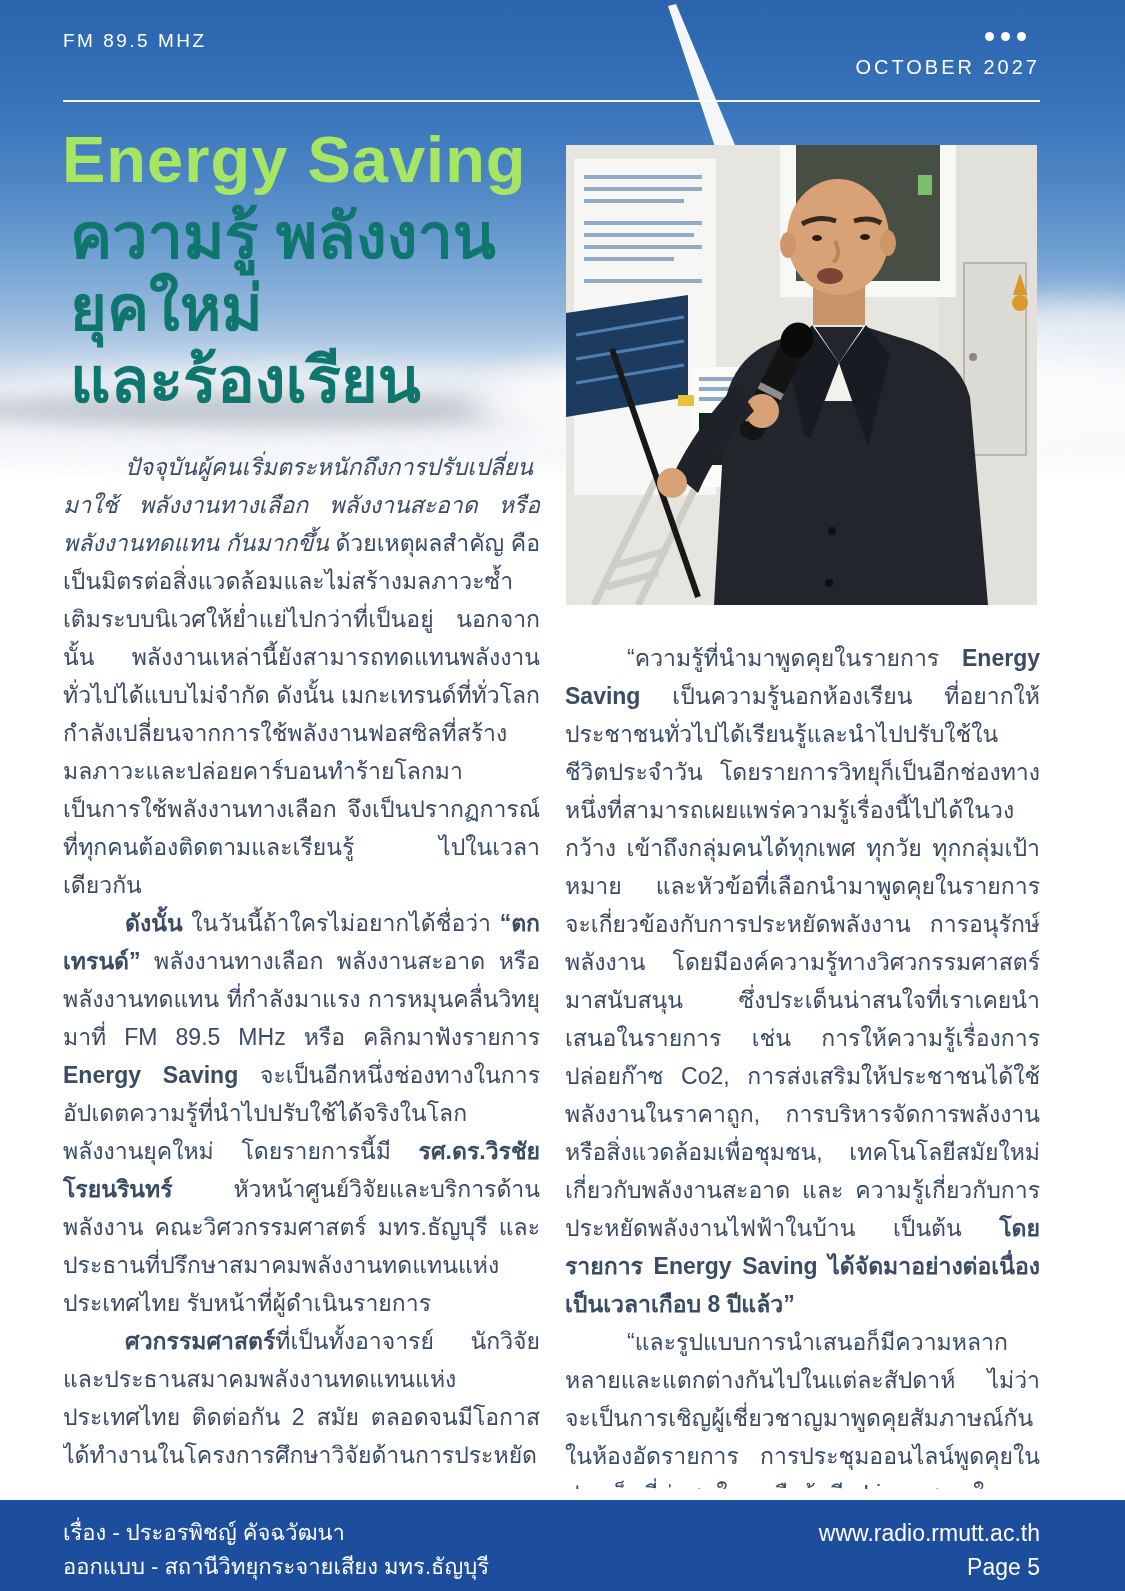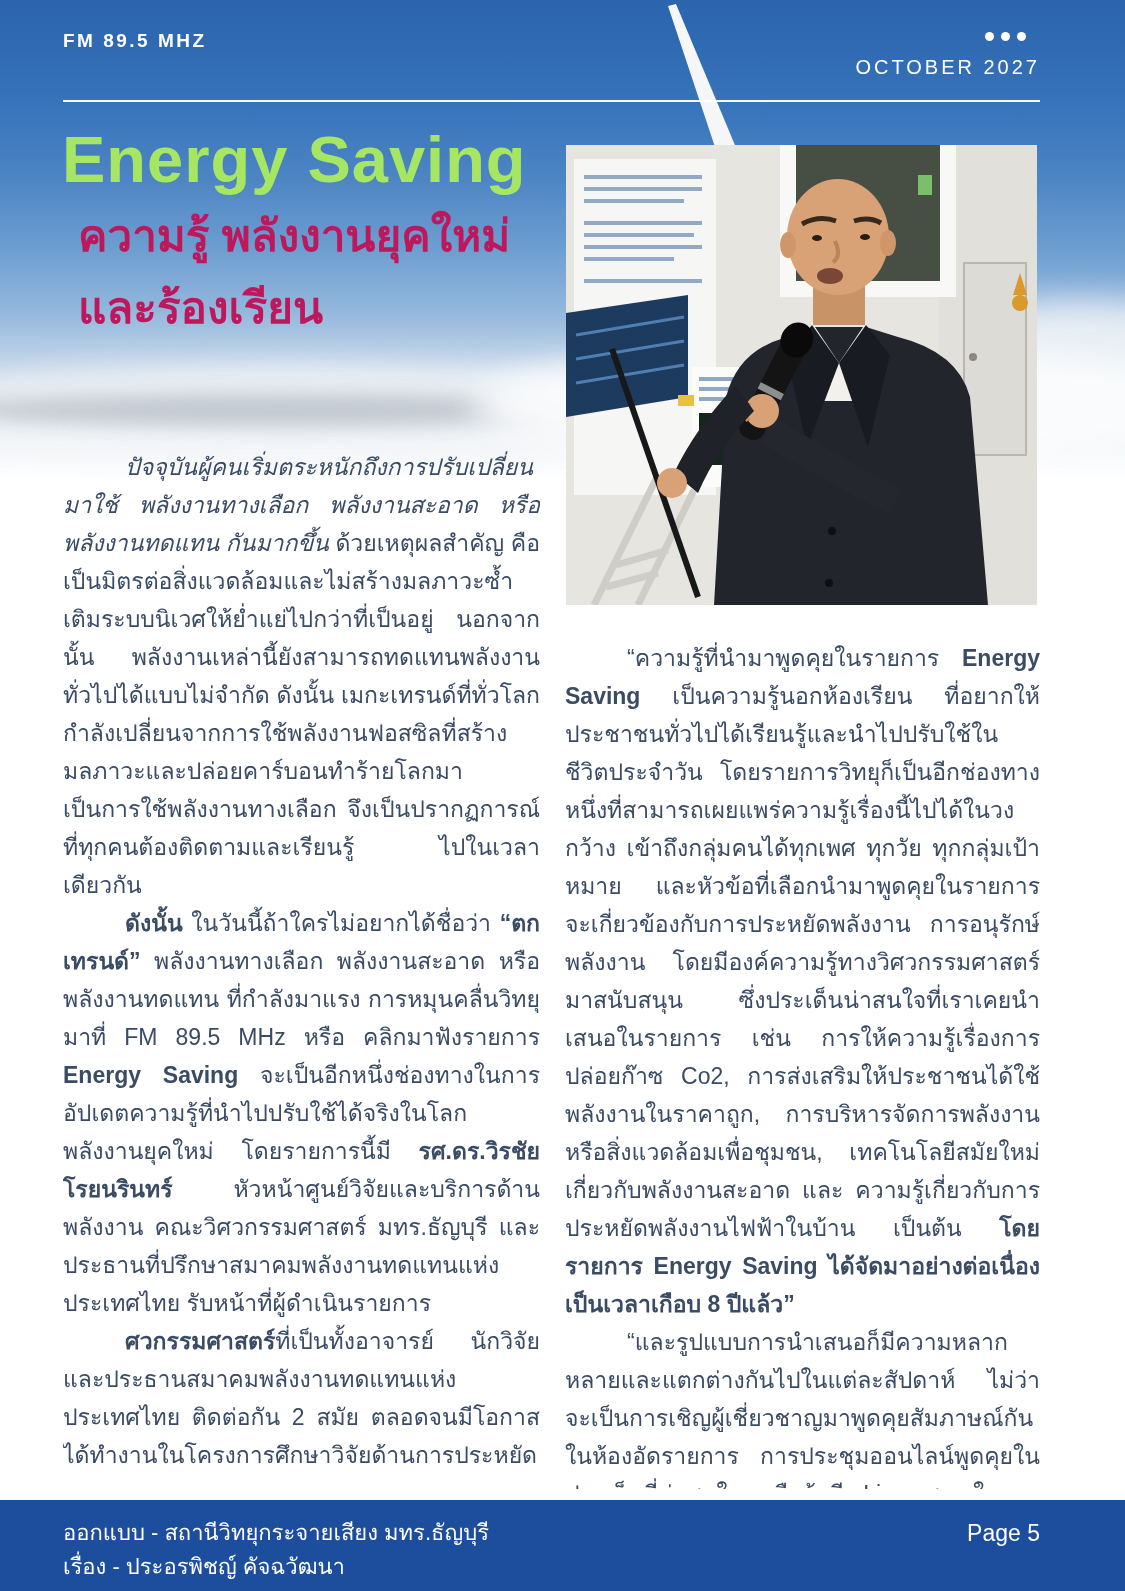--- a/index.html
+++ b/index.html
@@ -24,33 +24,33 @@
     overflow:hidden;
   }
   .cloud{position:absolute;border-radius:50%;filter:blur(16px);}
   .cloud.c1{left:-120px;top:368px;width:820px;height:95px;background:#f3f5f7;opacity:.95;}
   .cloud.c2{left:470px;top:345px;width:760px;height:120px;background:#fbfcfd;opacity:.95;}
   .cloud.c3{left:-60px;top:393px;width:680px;height:34px;background:#a8b1bc;opacity:.65;filter:blur(10px);}
   .cloud.c4{left:900px;top:300px;width:360px;height:120px;background:#eef2f6;opacity:.9;}
   .blade{position:absolute;left:0;top:0;}
   
   .header{position:absolute;left:63px;top:26px;width:977px;color:#fff;}
-  .hdr-left{position:absolute;left:0;top:0;letter-spacing:2.5px;font-size:19px;font-weight:700;line-height:30px;}
+  .hdr-left{position:absolute;left:0;top:0;letter-spacing:2.5px;font-size:19px;font-weight:400;line-height:30px;}
   .hdr-issue{position:absolute;right:0;top:30px;letter-spacing:3px;font-size:20px;font-weight:500;}
   .dots{position:absolute;right:14px;top:6px;display:flex;gap:7px;}
   .dots i{width:9px;height:9px;border-radius:50%;background:#fff;display:block;}
   .hdr-rule{position:absolute;left:63px;top:100px;width:977px;height:2px;background:rgba(255,255,255,.95);}
   
   .title-en{
     position:absolute;left:62px;top:122px;
     font-size:65px;font-weight:700;letter-spacing:1px;color:var(--accent-green);
   }
   .title-th{
-    position:absolute;left:78px;top:200px;width:500px;
-    font-size:44px;font-weight:700;color:#be185d;line-height:72px;
+    position:absolute;left:70px;top:200px;width:500px;
+    font-size:63px;font-weight:700;color:#0f766e;line-height:72px;
   }
   
   .photo{position:absolute;left:566px;top:145px;width:471px;height:460px;overflow:hidden;background:#e7e5e0;}
   
   .col{
     position:absolute;color:var(--text-color);
     font-size:23px;line-height:38px;text-align:justify;overflow:hidden;
   }
   .col-left{left:63px;top:448px;width:477px;height:1030px;}
   .col-right{left:565px;top:639px;width:475px;height:850px;}
@@ -198,21 +198,22 @@
       <p class="para"><span class="bold">ดังนั้น</span><span class="normal"> ในวันนี้ถ้าใครไม่อยากได้ชื่อว่า </span><span class="bold">“ตกเทรนด์”</span><span class="normal"> พลังงานทางเลือก พลังงานสะอาด หรือ พลังงานทดแทน ที่กำลังมาแรง การหมุนคลื่นวิทยุมาที่ FM 89.5 MHz หรือ คลิกมาฟังรายการ </span><span class="bold">Energy Saving</span><span class="normal"> จะเป็นอีกหนึ่งช่องทางในการอัปเดตความรู้ที่นำไปปรับใช้ได้จริงในโลกพลังงานยุคใหม่ โดยรายการนี้มี </span><span class="bold">รศ.ดร.วิรชัย โรยนรินทร์</span><span class="normal"> หัวหน้าศูนย์วิจัยและบริการด้านพลังงาน คณะวิศวกรรมศาสตร์ มทร.ธัญบุรี และประธานที่ปรึกษาสมาคมพลังงานทดแทนแห่งประเทศไทย รับหน้าที่ผู้ดำเนินรายการ</span></p>
       <p class="para"><span class="bold">ศวกรรมศาสตร์</span><span class="normal">ที่เป็นทั้งอาจารย์ นักวิจัย และประธานสมาคมพลังงานทดแทนแห่งประเทศไทย ติดต่อกัน 2 สมัย ตลอดจนมีโอกาสได้ทำงานในโครงการศึกษาวิจัยด้านการประหยัดพลังงานของหลากหลายหน่วยงาน เช่น มูลนิธิชัยพัฒนา มูลนิธิโครงการหลวง ทำให้ </span></p>
     </div>
   <div class="col col-right" id="right-col">
       <p class="para"><span class="normal">“ความรู้ที่นำมาพูดคุยในรายการ </span><span class="bold">Energy Saving</span><span class="normal"> เป็นความรู้นอกห้องเรียน ที่อยากให้ประชาชนทั่วไปได้เรียนรู้และนำไปปรับใช้ในชีวิตประจำวัน โดยรายการวิทยุก็เป็นอีกช่องทางหนึ่งที่สามารถเผยแพร่ความรู้เรื่องนี้ไปได้ในวงกว้าง เข้าถึงกลุ่มคนได้ทุกเพศ ทุกวัย ทุกกลุ่มเป้าหมาย และหัวข้อที่เลือกนำมาพูดคุยในรายการ จะเกี่ยวข้องกับการประหยัดพลังงาน การอนุรักษ์พลังงาน โดยมีองค์ความรู้ทางวิศวกรรมศาสตร์มาสนับสนุน ซึ่งประเด็นน่าสนใจที่เราเคยนำเสนอในรายการ เช่น การให้ความรู้เรื่องการปล่อยก๊าซ Co2, การส่งเสริมให้ประชาชนได้ใช้พลังงานในราคาถูก, การบริหารจัดการพลังงานหรือสิ่งแวดล้อมเพื่อชุมชน, เทคโนโลยีสมัยใหม่เกี่ยวกับพลังงานสะอาด และ ความรู้เกี่ยวกับการประหยัดพลังงานไฟฟ้าในบ้าน เป็นต้น </span><span class="bold">โดยรายการ Energy Saving ได้จัดมาอย่างต่อเนื่องเป็นเวลาเกือบ  8 ปีแล้ว”</span></p>
       <p class="para"><span class="normal">“และรูปแบบการนำเสนอก็มีความหลากหลายและแตกต่างกันไปในแต่ละสัปดาห์ ไม่ว่าจะเป็นการเชิญผู้เชี่ยวชาญมาพูดคุยสัมภาษณ์กันในห้องอัดรายการ การประชุมออนไลน์พูดคุยในประเด็นที่น่าสนใจ หรือถ้ามี Live สด ในงานสัมมนาที่มีหัวข้อเกี่ยวกับพลังงานทางเลือก ก็จะบันทึกเทปไว้แล้วนำมาตัดต่อเพื่อออกอากาศในรายการ หรือในบางครั้ง เราจะเปิดโอกาสให้นักศึกษาในหลักสูตรปริญญาโท ปริญญาเอก เข้ามาร่วมรับฟังและร่วมซักถามในรายการเลย  .....</span></p>
     </div>
 
   <div class="footer">
     <div class="ft-left">
+      <div>เรื่อง - ประอรพิชญ์ คัจฉวัฒนา</div>
       <div>ออกแบบ - สถานีวิทยุกระจายเสียง มทร.ธัญบุรี</div>
-      <div>เรื่อง - ประอรพิชญ์ คัจฉวัฒนา</div>
     </div>
     <div class="ft-right">
+      <div><a href="#">www.radio.rmutt.ac.th</a></div>
       <div>Page 5</div>
     </div>
   </div>
 
 </div>
 
 </body></html>

